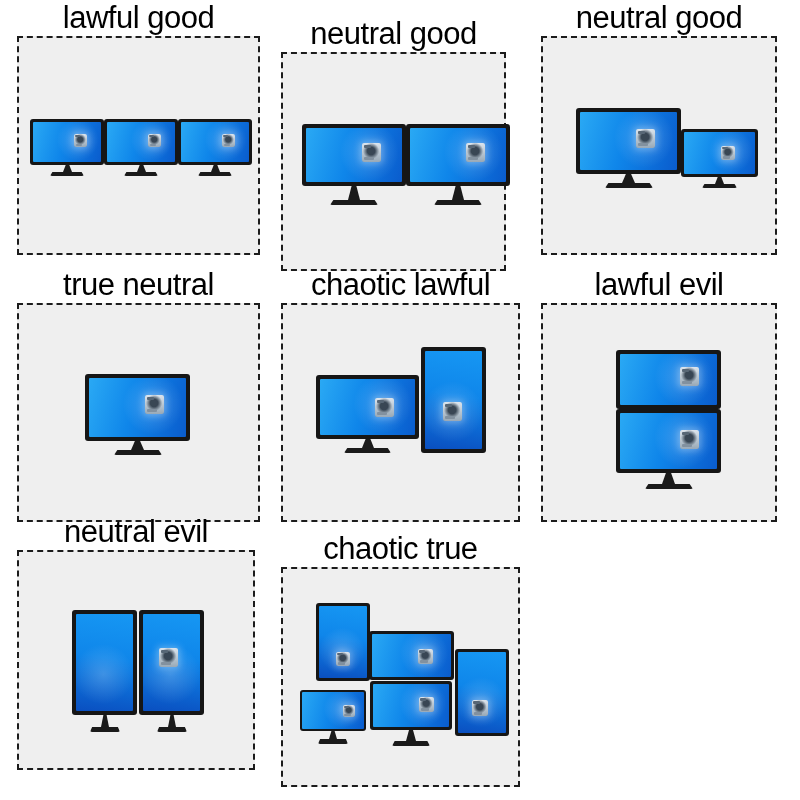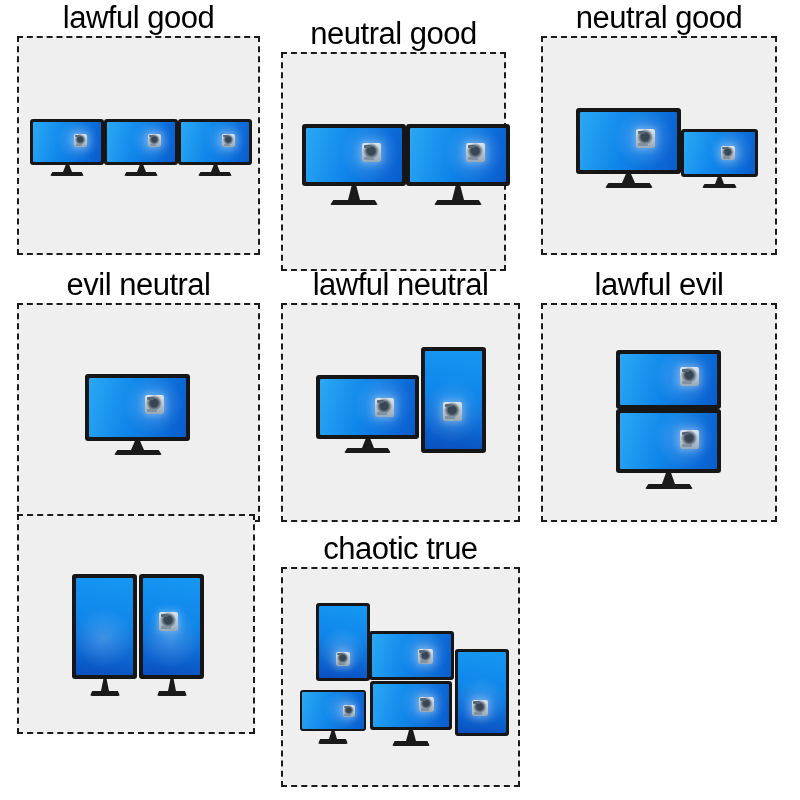--- a/index.html
+++ b/index.html
@@ -109,32 +109,32 @@
         </div>
         <div class="neck" style="left: 172px; top: 139px; width: 9px; height: 7px; position: absolute;"></div>
         <div class="base" style="left: 159px; top: 146px; width: 35px; height: 4px; position: absolute;"></div>
         <div class="monitor" style="left: 138px; top: 91px; width: 77px; height: 48px; position: absolute;">
           <div class="screen land" style="left: 3px; top: 3px; width: 71px; height: 42px; position: absolute;"></div>
           <div class="face" style="left: 40px; top: 17px; width: 14px; height: 14px; position: absolute;"></div>
         </div>
       </div>
     </div>
     <div class="cell">
-      <div class="label">evil neutral</div>
+      <div class="label">true neutral</div>
       <div class="box">
         <div class="neck" style="left: 112px; top: 136px; width: 13px; height: 9px; position: absolute;"></div>
         <div class="base" style="left: 95px; top: 145px; width: 48px; height: 5px; position: absolute;"></div>
         <div class="monitor" style="left: 66px; top: 69px; width: 105px; height: 67px; position: absolute;">
           <div class="screen land" style="left: 4px; top: 4px; width: 97px; height: 59px; position: absolute;"></div>
           <div class="face" style="left: 60px; top: 21px; width: 19px; height: 19px; position: absolute;"></div>
         </div>
       </div>
     </div>
     <div class="cell">
-      <div class="label">lawful neutral</div>
+      <div class="label">chaotic lawful</div>
       <div class="box">
         <div class="neck" style="left: 79px; top: 134px; width: 12px; height: 9px; position: absolute;"></div>
         <div class="base" style="left: 61px; top: 143px; width: 47px; height: 5px; position: absolute;"></div>
         <div class="monitor" style="left: 33px; top: 70px; width: 103px; height: 64px; position: absolute;">
           <div class="screen land" style="left: 4px; top: 4px; width: 95px; height: 56px; position: absolute;"></div>
           <div class="face" style="left: 59px; top: 23px; width: 19px; height: 19px; position: absolute;"></div>
         </div>
         <div class="monitor" style="left: 138px; top: 42px; width: 65px; height: 106px; position: absolute;">
           <div class="screen port" style="left: 4px; top: 4px; width: 57px; height: 98px; position: absolute;"></div>
           <div class="face" style="left: 22px; top: 55px; width: 19px; height: 19px; position: absolute;"></div>
@@ -150,20 +150,21 @@
         </div>
         <div class="neck" style="left: 119px; top: 168px; width: 13px; height: 11px; position: absolute;"></div>
         <div class="base" style="left: 102px; top: 179px; width: 48px; height: 5px; position: absolute;"></div>
         <div class="monitor" style="left: 73px; top: 104px; width: 105px; height: 64px; position: absolute;">
           <div class="screen land" style="left: 4px; top: 4px; width: 97px; height: 56px; position: absolute;"></div>
           <div class="face" style="left: 64px; top: 21px; width: 19px; height: 19px; position: absolute;"></div>
         </div>
       </div>
     </div>
     <div class="cell">
+      <div class="label">neutral evil</div>
       <div class="box">
         <div class="neck" style="left: 82px; top: 163px; width: 8px; height: 12px; position: absolute;"></div>
         <div class="base" style="left: 71px; top: 175px; width: 30px; height: 5px; position: absolute;"></div>
         <div class="monitor" style="left: 53px; top: 58px; width: 65px; height: 105px; position: absolute;">
           <div class="screen port" style="left: 4px; top: 4px; width: 57px; height: 97px; position: absolute;"></div>
         </div>
         <div class="neck" style="left: 149px; top: 163px; width: 8px; height: 12px; position: absolute;"></div>
         <div class="base" style="left: 138px; top: 175px; width: 30px; height: 5px; position: absolute;"></div>
         <div class="monitor" style="left: 120px; top: 58px; width: 65px; height: 105px; position: absolute;">
           <div class="screen port" style="left: 4px; top: 4px; width: 57px; height: 97px; position: absolute;"></div>

